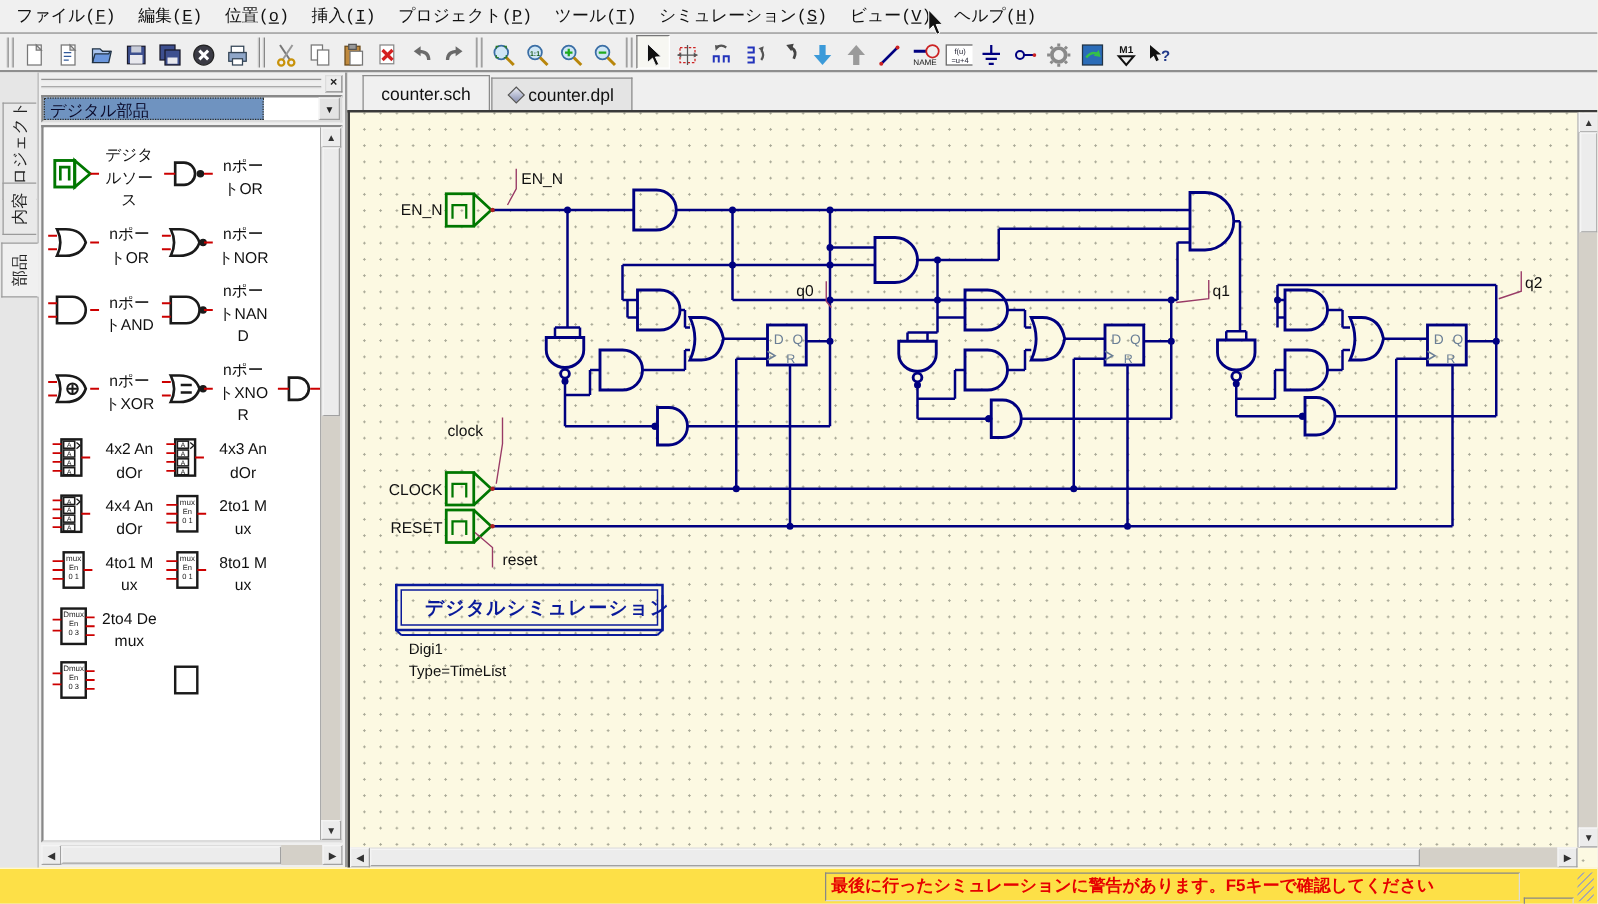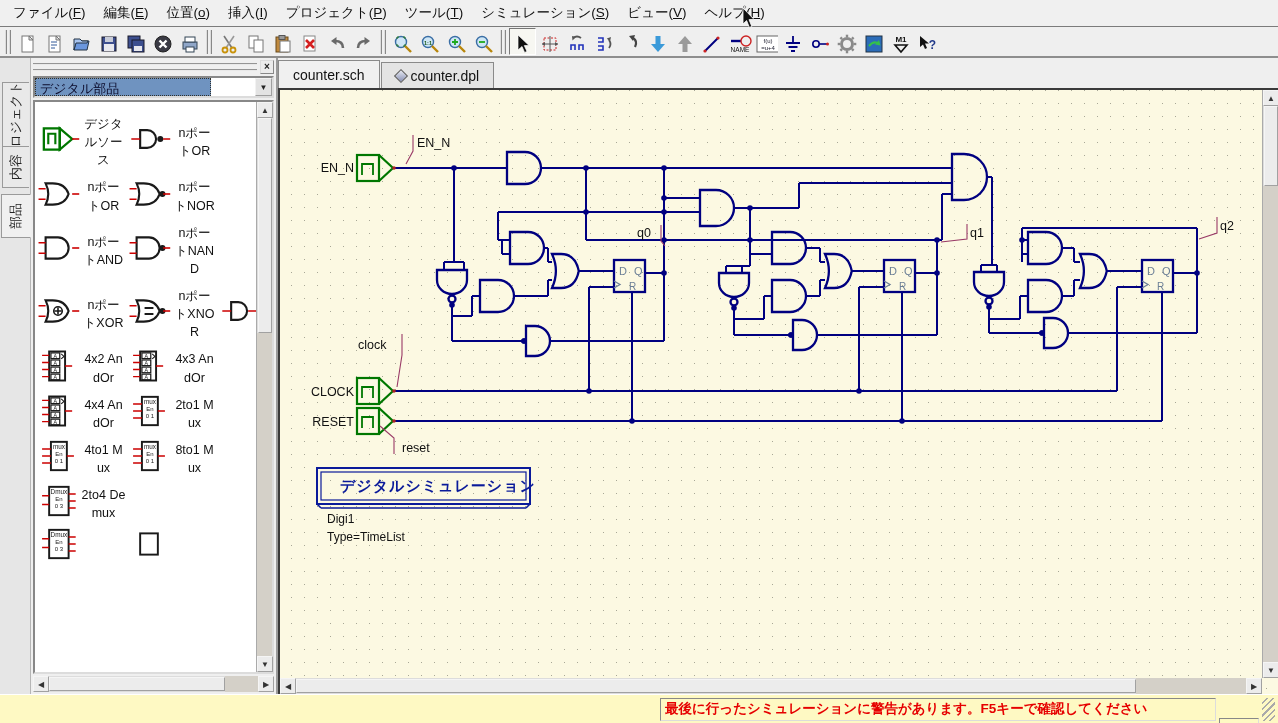--- a/index.html
+++ b/index.html
@@ -2,21 +2,21 @@
 <html><head>
 <meta charset="utf-8">
 <style>
   * { box-sizing: border-box; margin: 0; padding: 0; }
   html,body { width:1278px; height:723px; overflow:hidden; }
   body { font-family:"Liberation Sans","DejaVu Sans",sans-serif; background:#efefef; font-size:13px; }
   #app { width:1278px; height:723px; display:flex; flex-direction:column; position:relative; background:#efefef; }
 
   
   .menubar { height:27px; display:flex; align-items:flex-end; padding-left:4px; background:#f0f0f0;
-             border-bottom:1px solid #7b7b7b; flex:0 0 27px; }
+             border-bottom:1px solid #7b7b7b; flex:0 0 27px;font-family:Liberation Mono, monospace; }
   .menu-item { padding:4px 9px; font-size:13.5px; color:#111; cursor:default; white-space:nowrap; }
   .menu-item u { text-decoration:underline; }
 
   
   .toolbar { height:31px; flex:0 0 31px; display:flex; align-items:center; background:#efefef;
              border-bottom:2px solid #8e8e8e; padding-left:2px; }
   .tb-handle { width:6px; height:24px; margin:0 3px; border-left:2px ridge #dcdcdc; border-right:2px ridge #dcdcdc; }
   .tb-btn { width:27px; height:27px; display:flex; align-items:flex-end; justify-content:center;
             border:1px solid transparent; background:transparent; }
   .tb-btn.pressed { border:1px solid #888; border-color:#777 #fff #fff #777; background:#f7f7f2; }
@@ -52,36 +52,36 @@
   .sb-h { height:16px; flex:0 0 16px; background:#dcdcdc; display:flex; }
   .sb-btn { width:16px; height:16px; background:#ececec; border:1px outset #f5f5f5; font-size:8px; color:#333;
             display:flex; align-items:center; justify-content:center; flex:0 0 16px;}
   .sb-thumb-v { width:14px; margin:0 1px; background:#ececec; border:1px outset #f5f5f5; }
   .sb-thumb-h { height:14px; margin:1px 0; background:#ececec; border:1px outset #f5f5f5; }
   .sb-track { flex:1; background:#d4d0c8; }
   .side-hscroll { margin:2px 2px 2px 2px; }
 
   
   .editor { flex:1; display:flex; flex-direction:column; min-width:0; }
-  .tabbar { height:30px; flex:0 0 30px; display:flex; align-items:flex-end; padding-left:0; background:#efefef; }
+  .tabbar { height:30px; flex:0 0 30px; display:flex; align-items:flex-end; padding-left:12px; background:#efefef; }
   .tab { height:26px; padding:0 14px; display:flex; align-items:center; gap:5px; font-size:14px; color:#111;
          border:1px solid #8a8a8a; border-bottom:none; background:#e4e4e4; margin-right:1px; position:relative;}
   .tab.active { background:#f0f0f0; height:28px; z-index:3; }
   .tab-diamond { width:10px; height:10px; background:linear-gradient(135deg,#e8eaf2,#8890b4); border:1px solid #555;
                  transform:rotate(45deg); }
   .canvas-frame { flex:1; position:relative; border:2px solid #3a3a3a; border-right:none; border-bottom:none; overflow:hidden;
                   background-color:#fcf9e2;
                   background-image:radial-gradient(circle,#a8a896 0.9px,rgba(0,0,0,0) 1px);
                   background-size:13px 13px; background-position:5px 7px; }
   .canvas-frame svg.schem { position:absolute; left:0; top:0; }
   .canvas-vscroll { position:absolute; right:0; top:0; bottom:16px; }
   .canvas-hscroll { position:absolute; left:0; right:16px; bottom:0; }
 
   
-  .statusbar { height:29px; flex:0 0 29px; display:flex; align-items:center; background:#fef9c3; padding:2px 3px; gap:3px;
+  .statusbar { height:29px; flex:0 0 29px; display:flex; align-items:center; background:#fde047; padding:2px 3px; gap:3px;
                border-top:1px solid #fff; }
   .status-spacer { flex:1; }
   .status-warn { width:556px; height:23px; border:1px inset #dcdcdc; display:flex; align-items:center; padding:0 4px;
                  color:#e60000; font-weight:bold; font-size:13.5px; white-space:nowrap; overflow:hidden;}
   .status-coords { width:40px; height:23px; border:1px inset #dcdcdc; display:flex; align-items:center; padding:0 5px;
                    font-size:14px; color:#111;margin-top:41px; }
   .size-grip { width:13px; height:23px; background:
      repeating-linear-gradient(135deg, transparent 0 3px, #aaa 3px 4.5px); }
 
   

